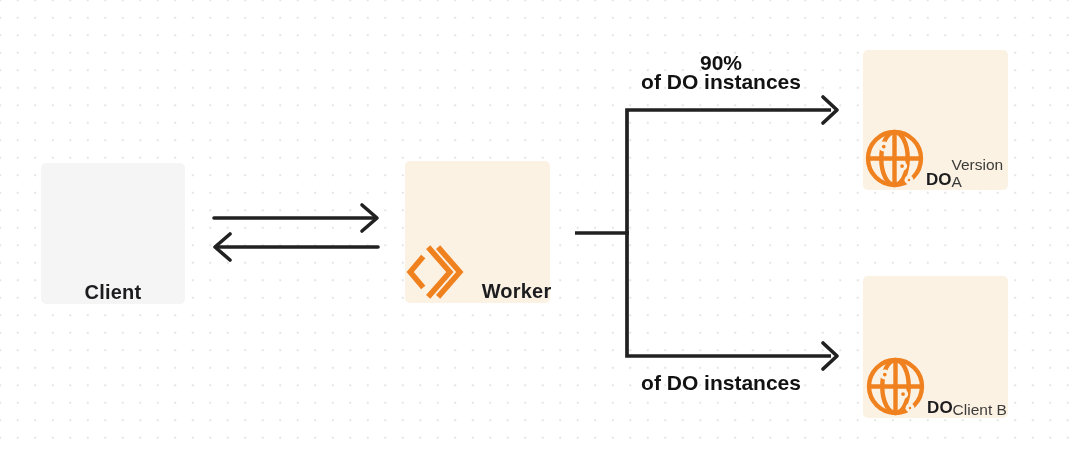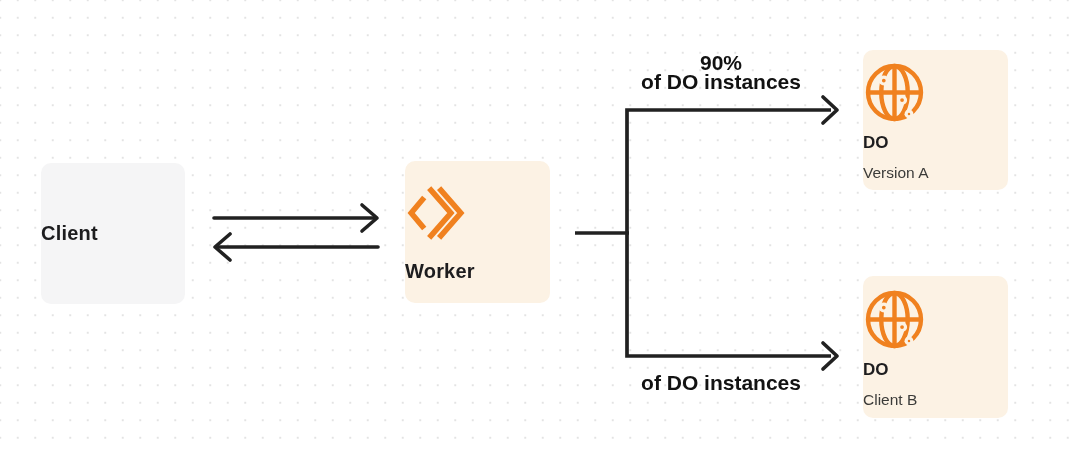--- a/index.html
+++ b/index.html
@@ -19,24 +19,24 @@
     overflow: hidden;
   }
   .connector-layer {
     position: absolute;
     inset: 0;
     width: 1072px;
     height: 452px;
   }
   .node {
     position: absolute;
-    border-radius: 10px;
+    border-radius: 5px;
     display: flex;
-    flex-direction: column;
-    align-items: flex-start;
+    flex-direction: row;
+    align-items: flex-end;
     justify-content: center;
     box-sizing: border-box;
   }
   .node-client {
     left: 41px; top: 163px; width: 144px; height: 141px;
     background: #f5f5f6;
   }
   .node-worker {
     left: 405px; top: 161px; width: 145px; height: 142px;
     background: #fcf2e4;

